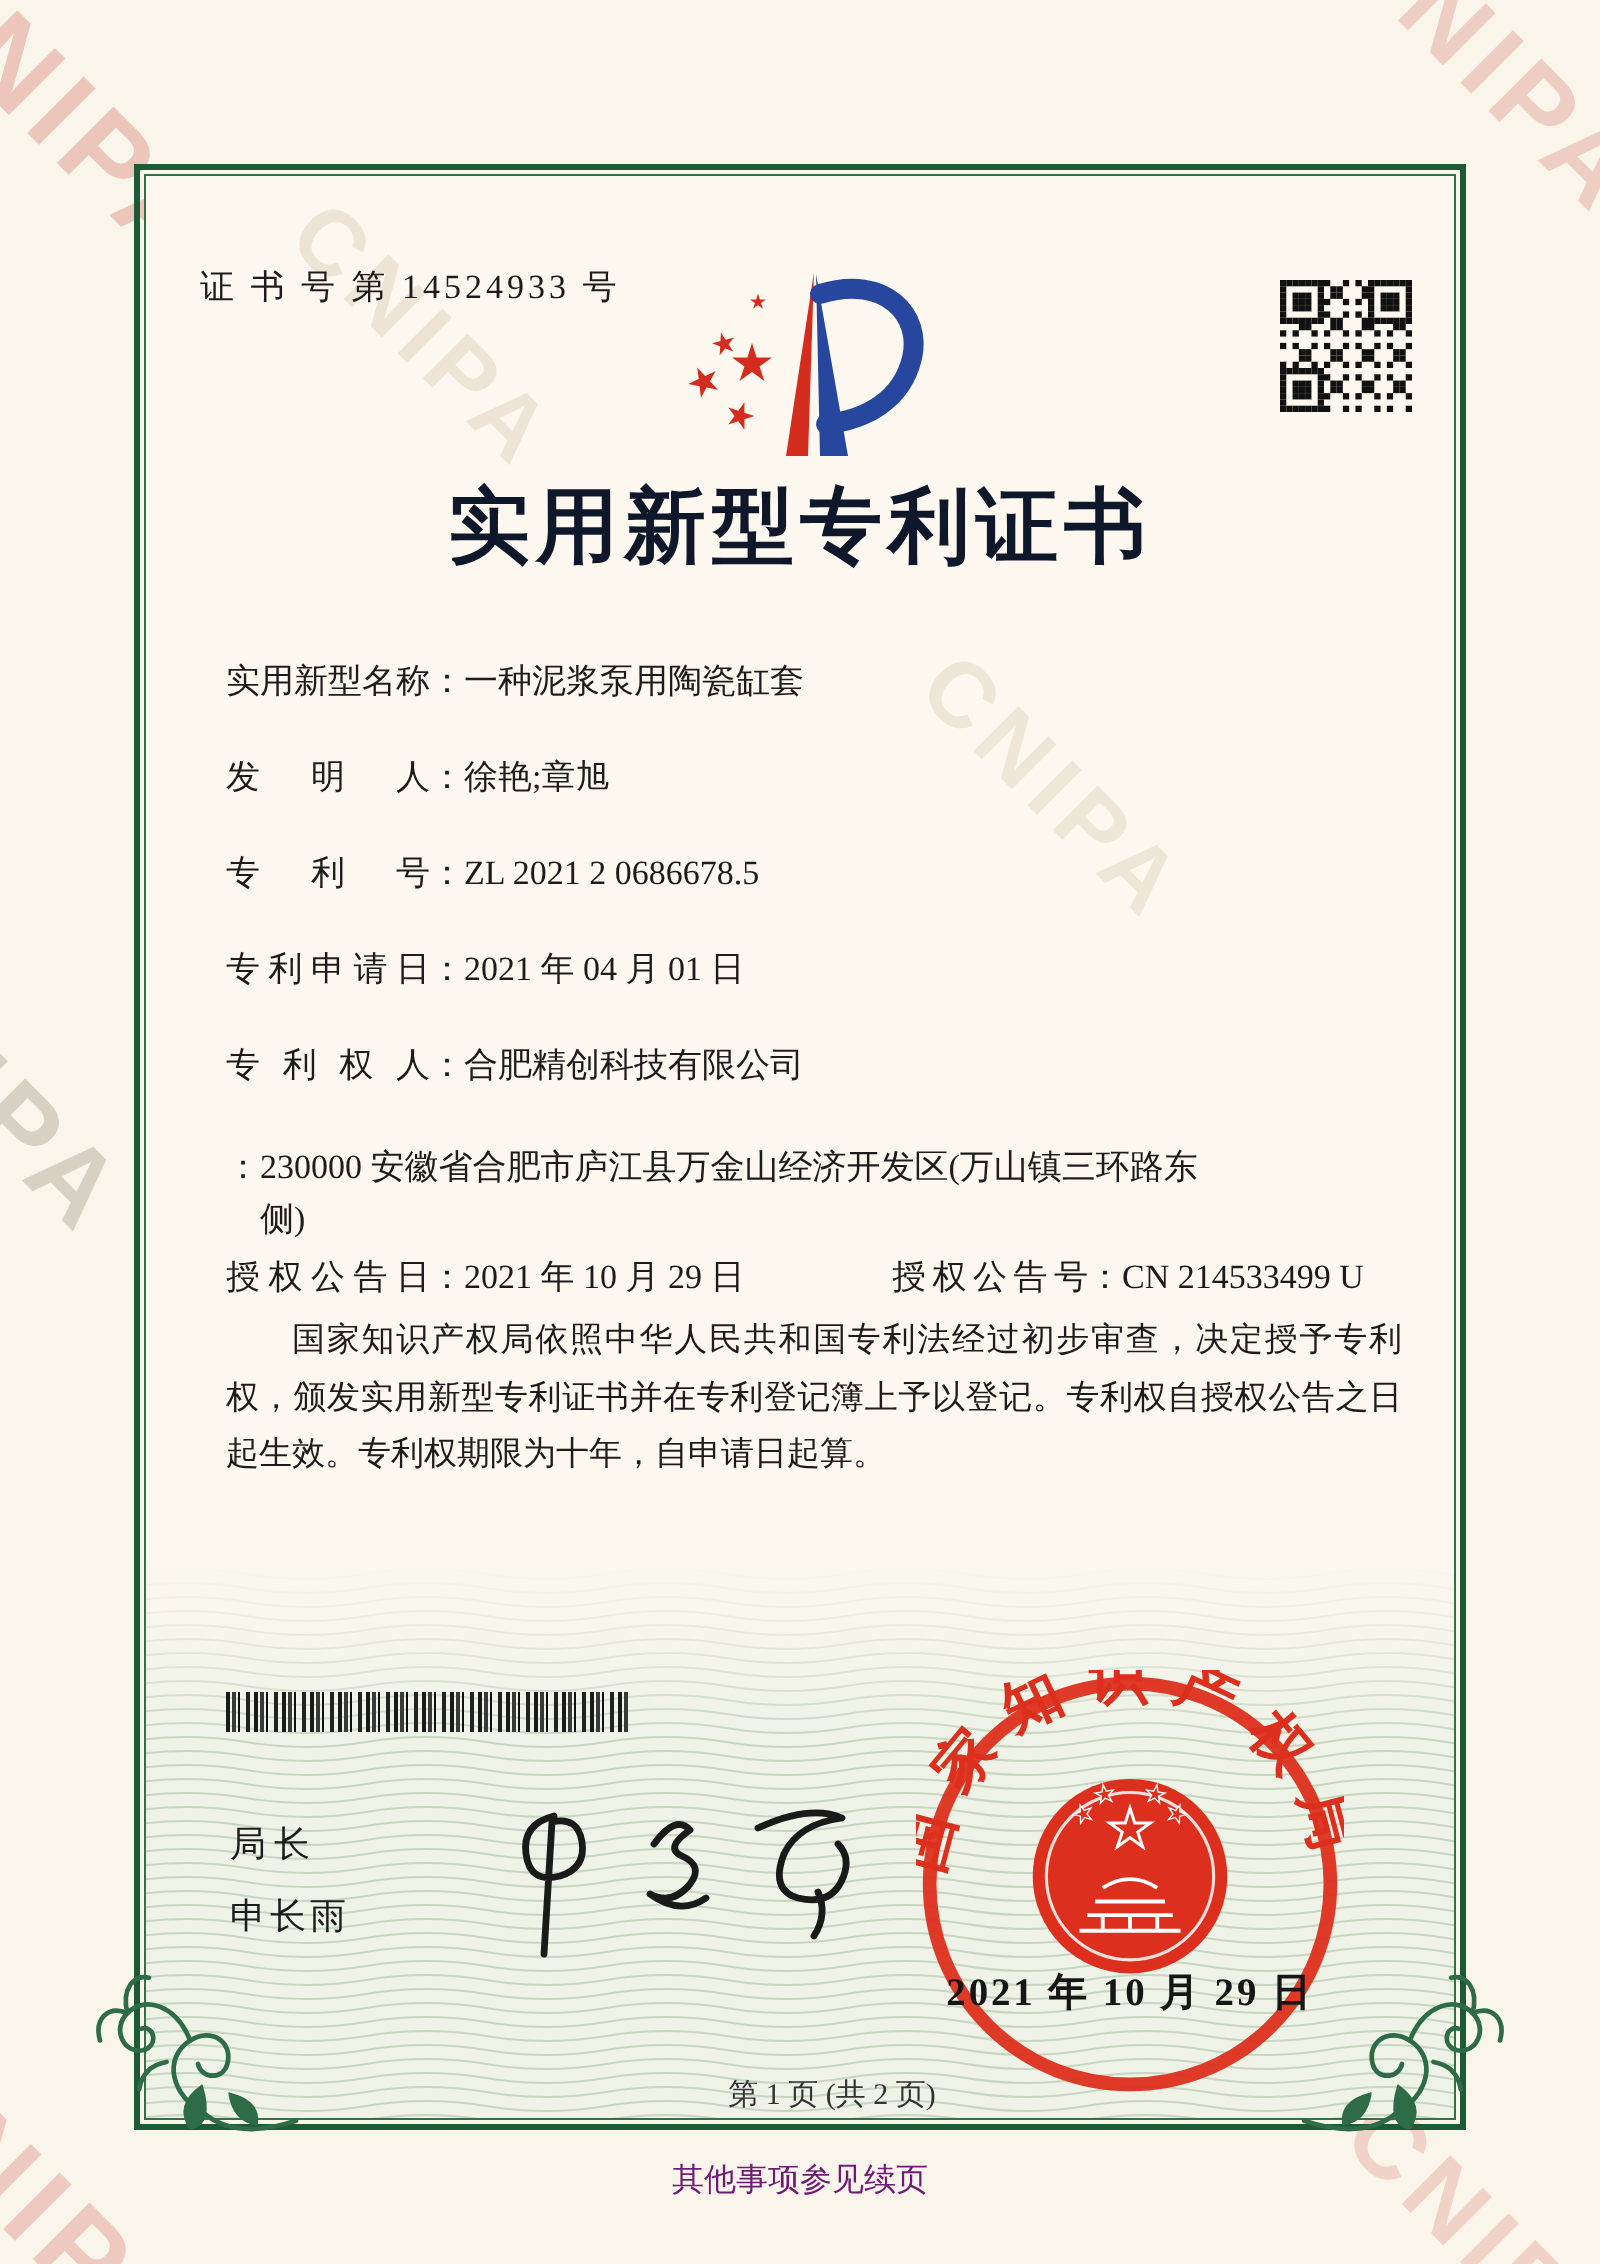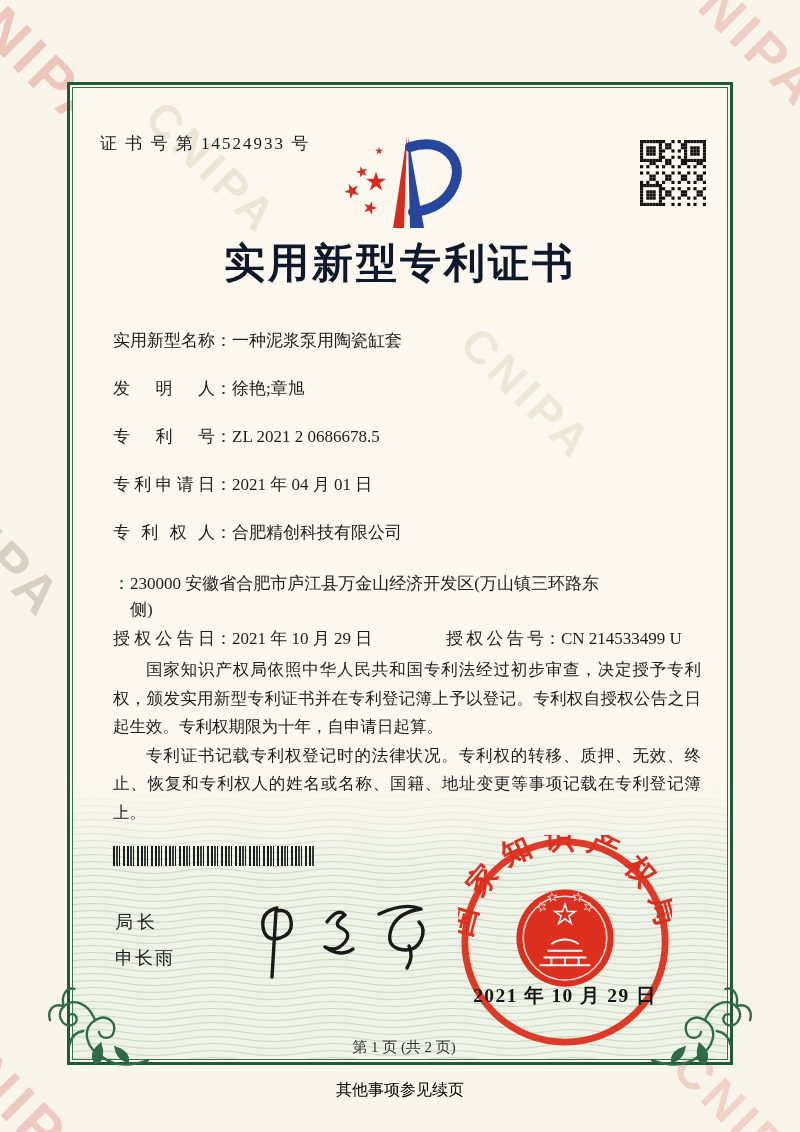--- a/index.html
+++ b/index.html
@@ -41,25 +41,25 @@
   .paras{position:absolute;left:40px;top:568px;width:588px;font-size:16.5px;
          line-height:28.5px;text-align:justify;}
   .paras p{margin:0;text-indent:2em;}
   .barcode{position:absolute;left:40px;top:758px;width:202px;height:20px;
      background:repeating-linear-gradient(90deg,#1a1a1a 0 2px,transparent 2px 3px,#3a3a3a 3px 5px,
      transparent 5px 6px,#111 6px 7px,transparent 7px 10px,#222 10px 12px,transparent 12px 14px);}
   .signer-title{position:absolute;left:42px;top:822px;font-size:18px;letter-spacing:4px;}
   .signer-name{position:absolute;left:42px;top:858px;font-size:18px;letter-spacing:2px;}
   .signature{position:absolute;left:158px;top:800px;}
   .seal{position:absolute;left:385px;top:747px;}
-  .page-num{position:absolute;left:4px;top:950px;width:100%;text-align:center;font-size:15px;color:#333;}
+  .page-num{position:absolute;left:16px;top:950px;width:100%;text-align:center;font-size:15px;color:#333;}
   .ornament{position:absolute;width:108px;height:98px;}
   .orn-l{left:-26px;bottom:-18px;}
   .orn-r{right:-26px;bottom:-18px;transform:scaleX(-1);}
-  .note{position:absolute;left:0;top:1080px;width:100%;text-align:center;font-size:16px;color:#000000;}
+  .note{position:absolute;left:0;top:1080px;width:100%;text-align:center;font-size:16px;color:#701a75;}
 </style>
 </head>
 <body>
 
 <svg width="0" height="0" style="position:absolute">
   <defs>
     <path id="star" d="M0,-10 L2.2,-3.1 L9.5,-3.1 L3.6,1.2 L5.9,8.1 L0,3.8 L-5.9,8.1 L-3.6,1.2 L-9.5,-3.1 L-2.2,-3.1 Z"></path>
     <g id="flourish" fill="none" stroke="#2e6b47" stroke-width="2.4" stroke-linecap="round">
       <path d="M106,80 C88,86 72,86 60,77"></path>
       <path d="M60,77 C42,67 38,48 52,39 C63,32 74,40 71,51 C69,59 58,59 56,51"></path>
@@ -349,21 +349,20 @@
           <span class="pair2">
             <span class="lbl lbl5">授权公告号</span>
               <span class="colon">：</span>
             <span>CN 214533499 U</span>
           </span>
         </div>
       </div>
 
       <div class="paras">
         <p>国家知识产权局依照中华人民共和国专利法经过初步审查，决定授予专利权，颁发实用新型专利证书并在专利登记簿上予以登记。专利权自授权公告之日起生效。专利权期限为十年，自申请日起算。</p>
-        <p>专利证书记载专利权登记时的法律状况。专利权的转移、质押、无效、终止、恢复和专利权人的姓名或名称、国籍、地址变更等事项记载在专利登记簿上。</p>
       </div>
 
       <div class="barcode"></div>
 
       <div class="signer-title">局长</div>
       <div class="signer-name">申长雨</div>
 
       <svg class="signature" width="230" height="95" viewBox="0 0 230 95" fill="none" stroke="#1a1a1a" stroke-width="3.4" stroke-linecap="round" stroke-linejoin="round">
         <path d="M46,20 q-16,4 -14,19 q2,15 17,11 q13,-4 11,-17 q-2,-13 -15,-10 l-4,66"></path>
         <path d="M96,34 q11,-15 18,-7 q-13,9 -4,13 q11,5 4,14 q-9,11 -20,5 q15,11 28,2"></path>

